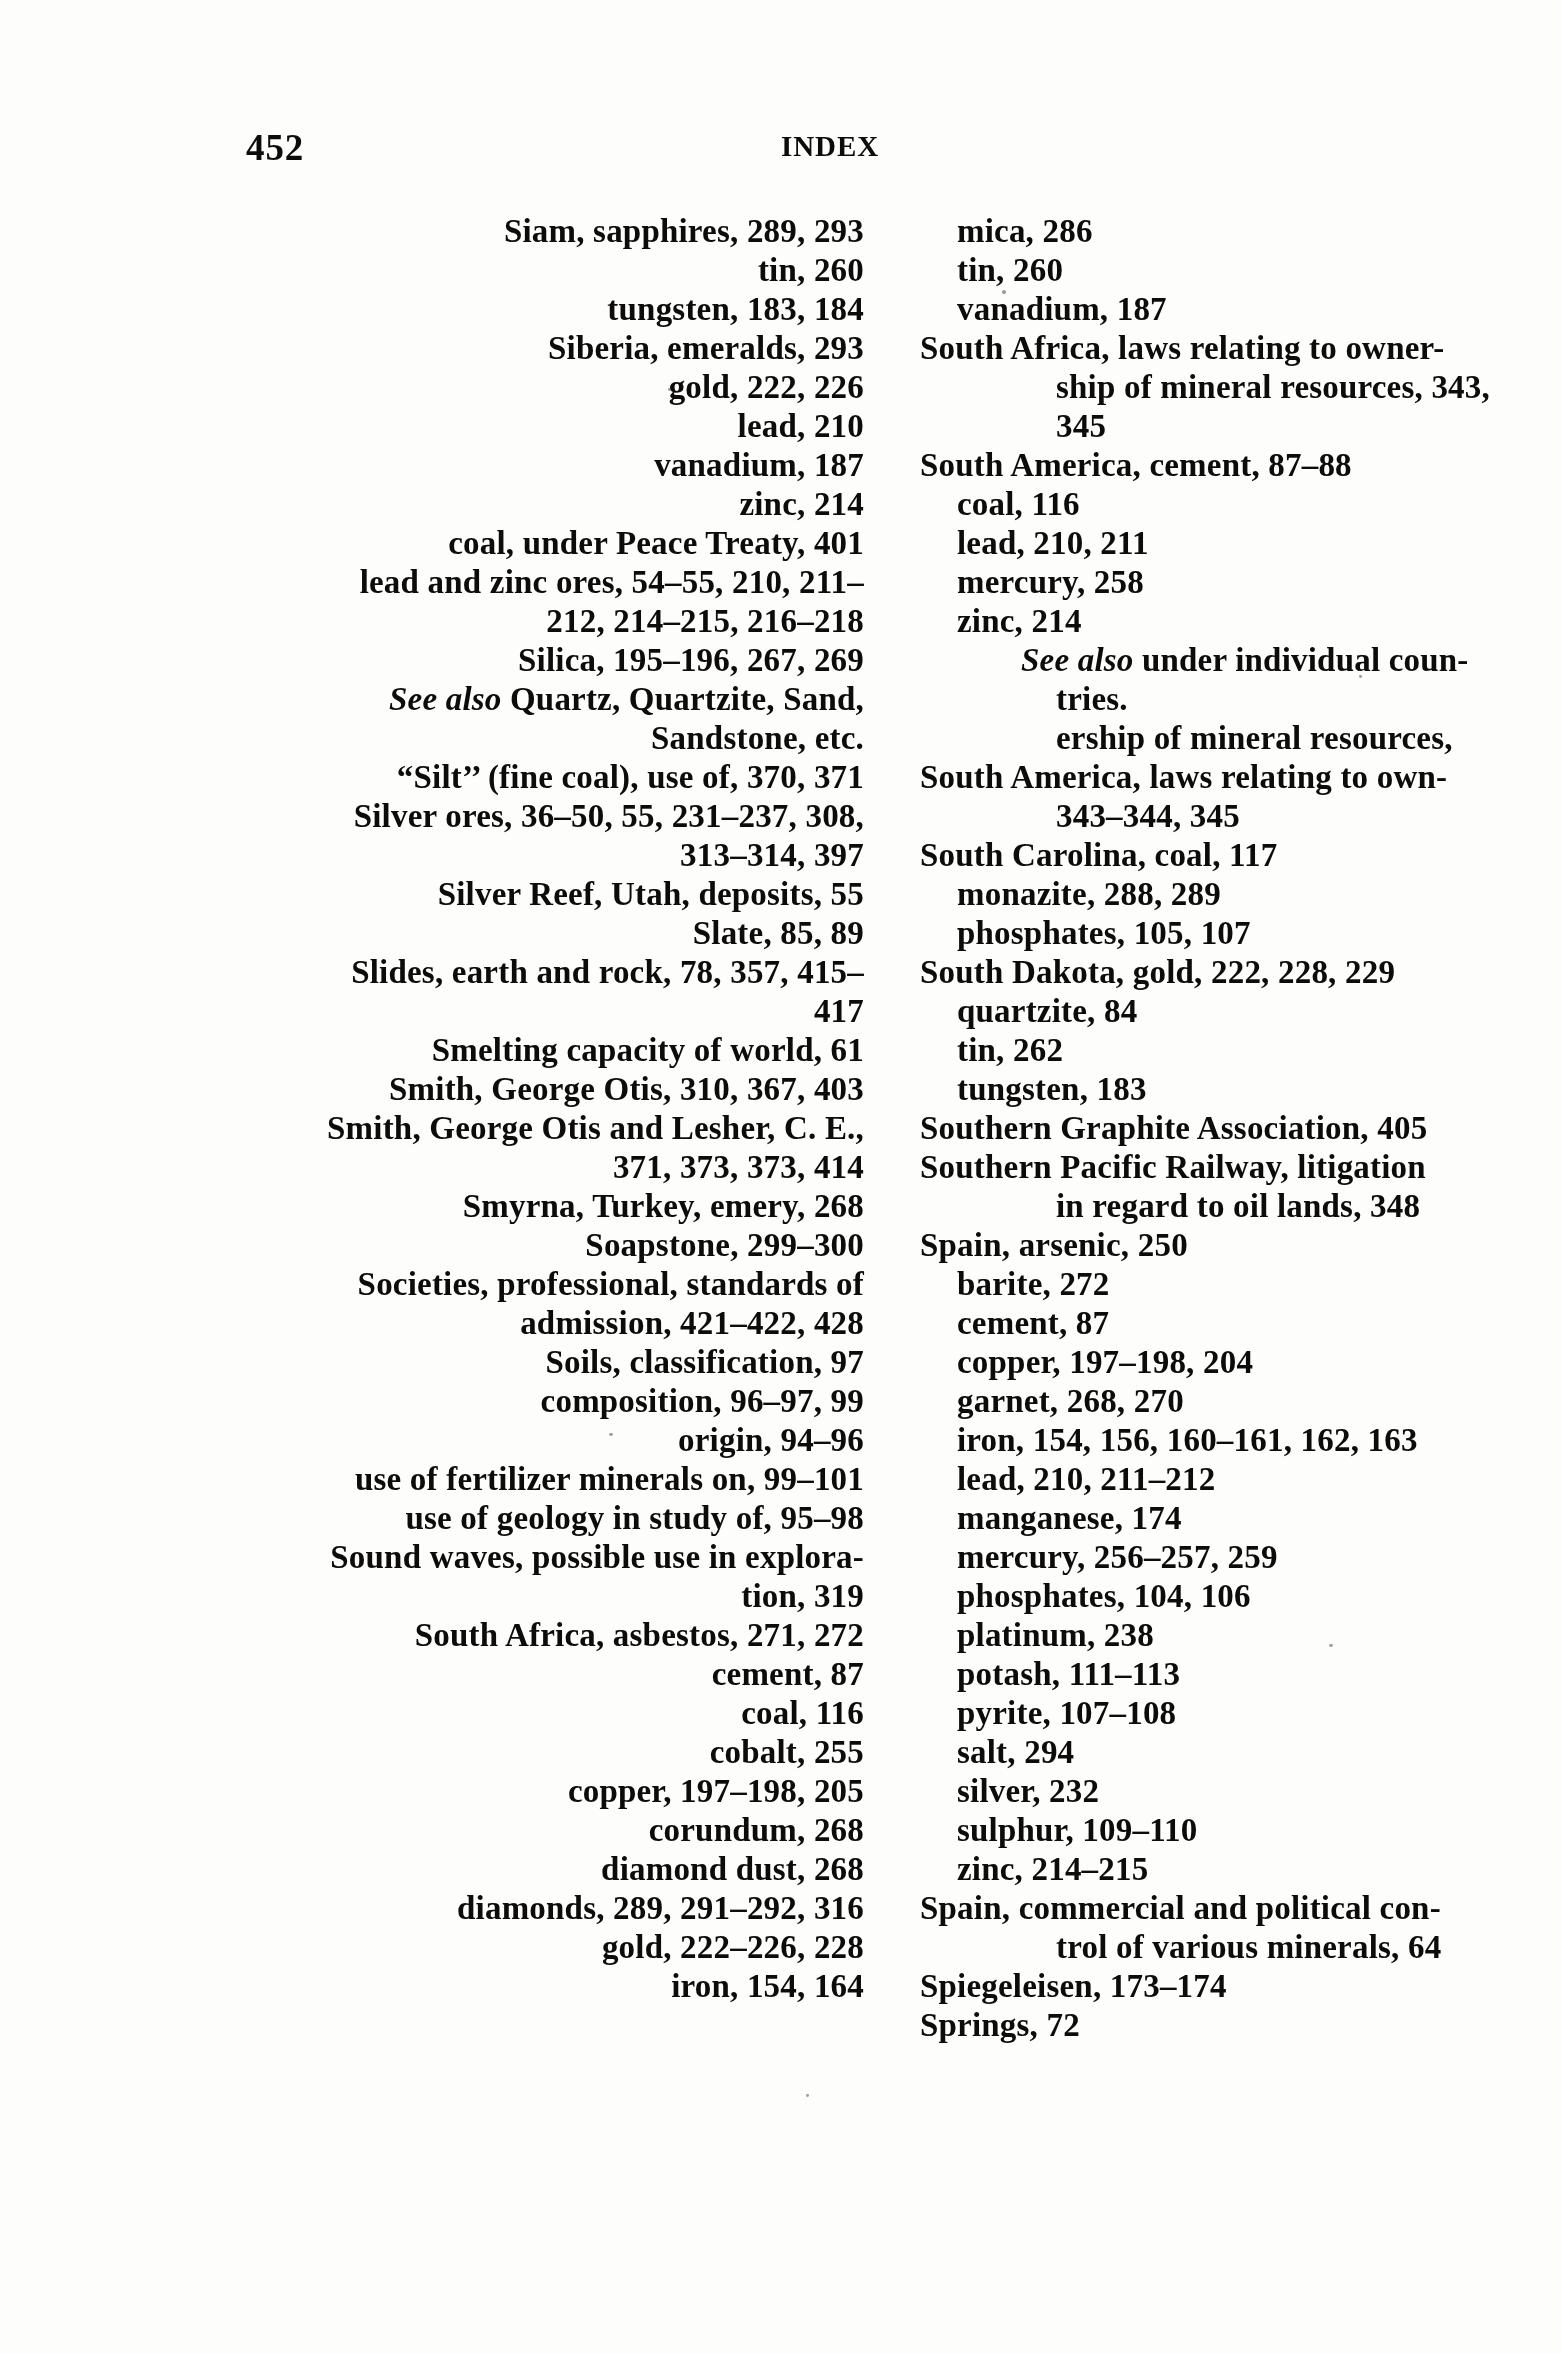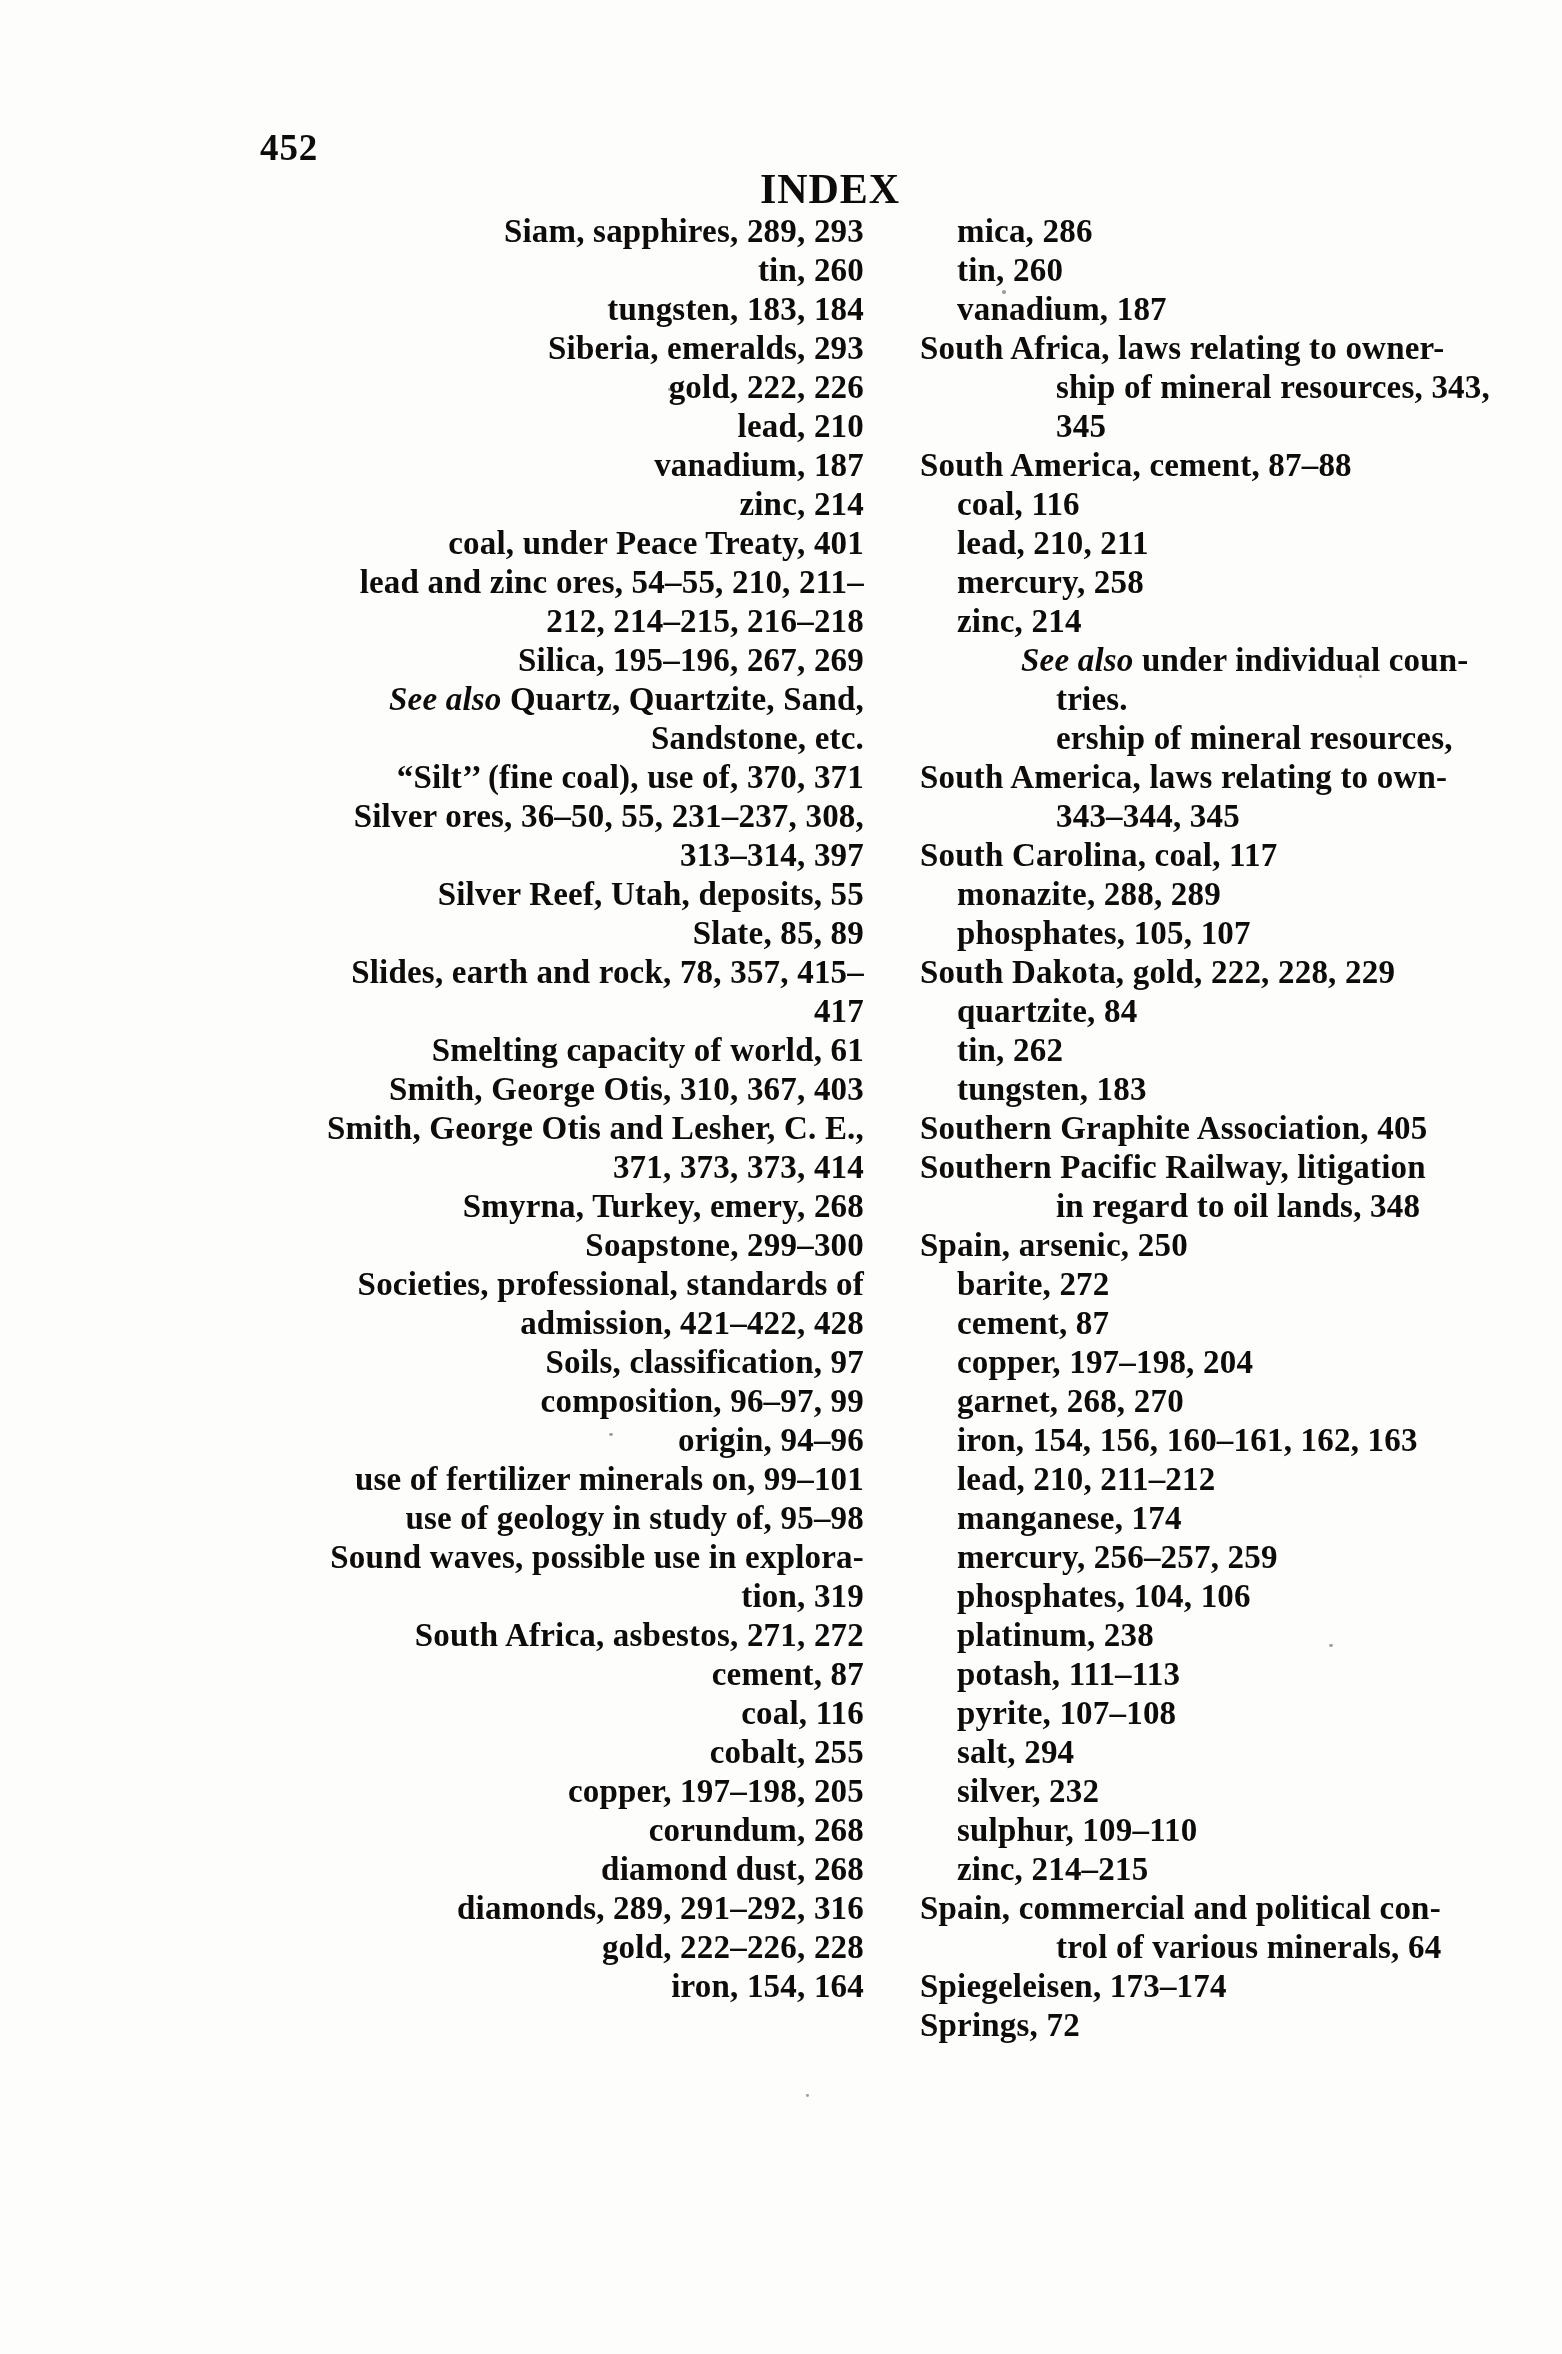--- a/index.html
+++ b/index.html
@@ -13,35 +13,34 @@
     height: 2354px;
     margin: 0 auto;
     background: #fdfdfb;
     overflow: hidden;
     font-family: "Liberation Serif", "DejaVu Serif", serif;
     font-weight: bold;
     color: #0d0c0a;
   }
   .pagenum {
     position: absolute;
-    left: 260px;
+    left: 246px;
     top: 127px;
     font-size: 37px;
     line-height: 41px;
     letter-spacing: 0.9px;
   }
   .title {
     position: absolute;
     left: 830px;
     top: 124px;
     transform: translateX(-50%);
-    font-size: 42px;
+    font-size: 29px;
     line-height: 45px;
     letter-spacing: 0.9px;
-    margin-top: 43px;
   }
   .col {
     position: absolute;
     top: 212px;
     font-size: 33px;
     line-height: 39px;
     white-space: nowrap;
     letter-spacing: 0.2px;
   }
   .col-left  { left: 246px; width: 618px; text-align: right; }

